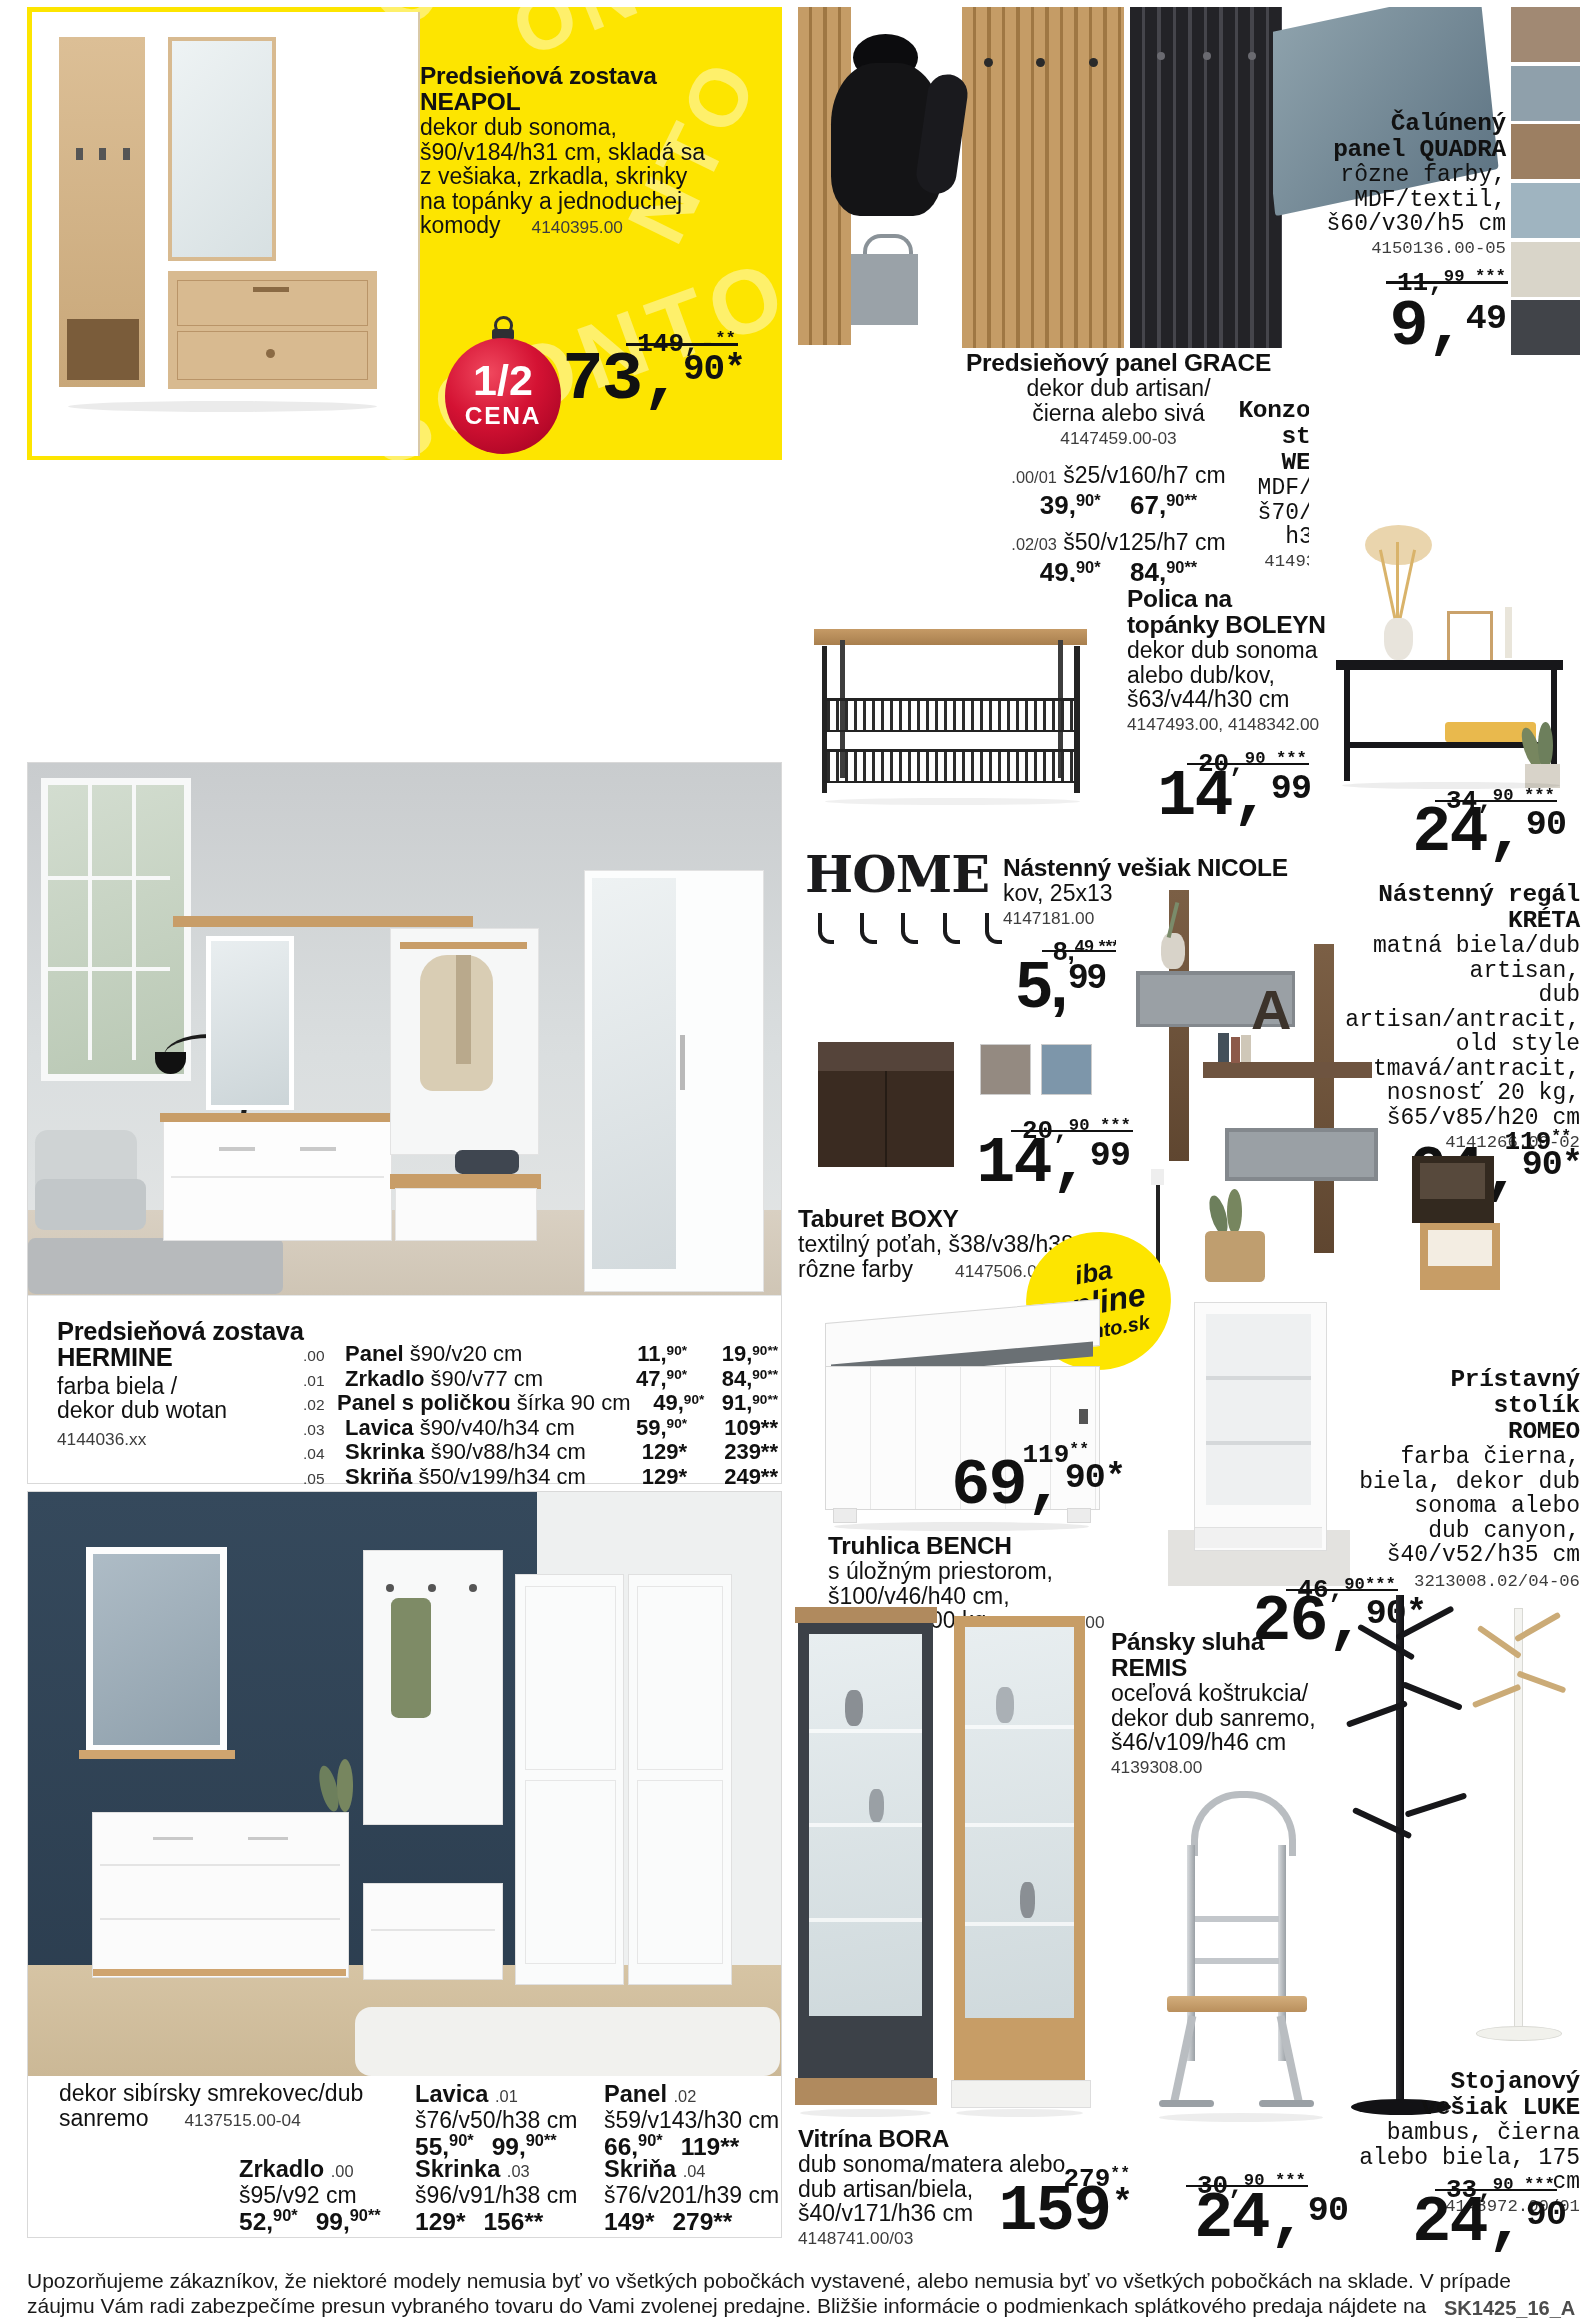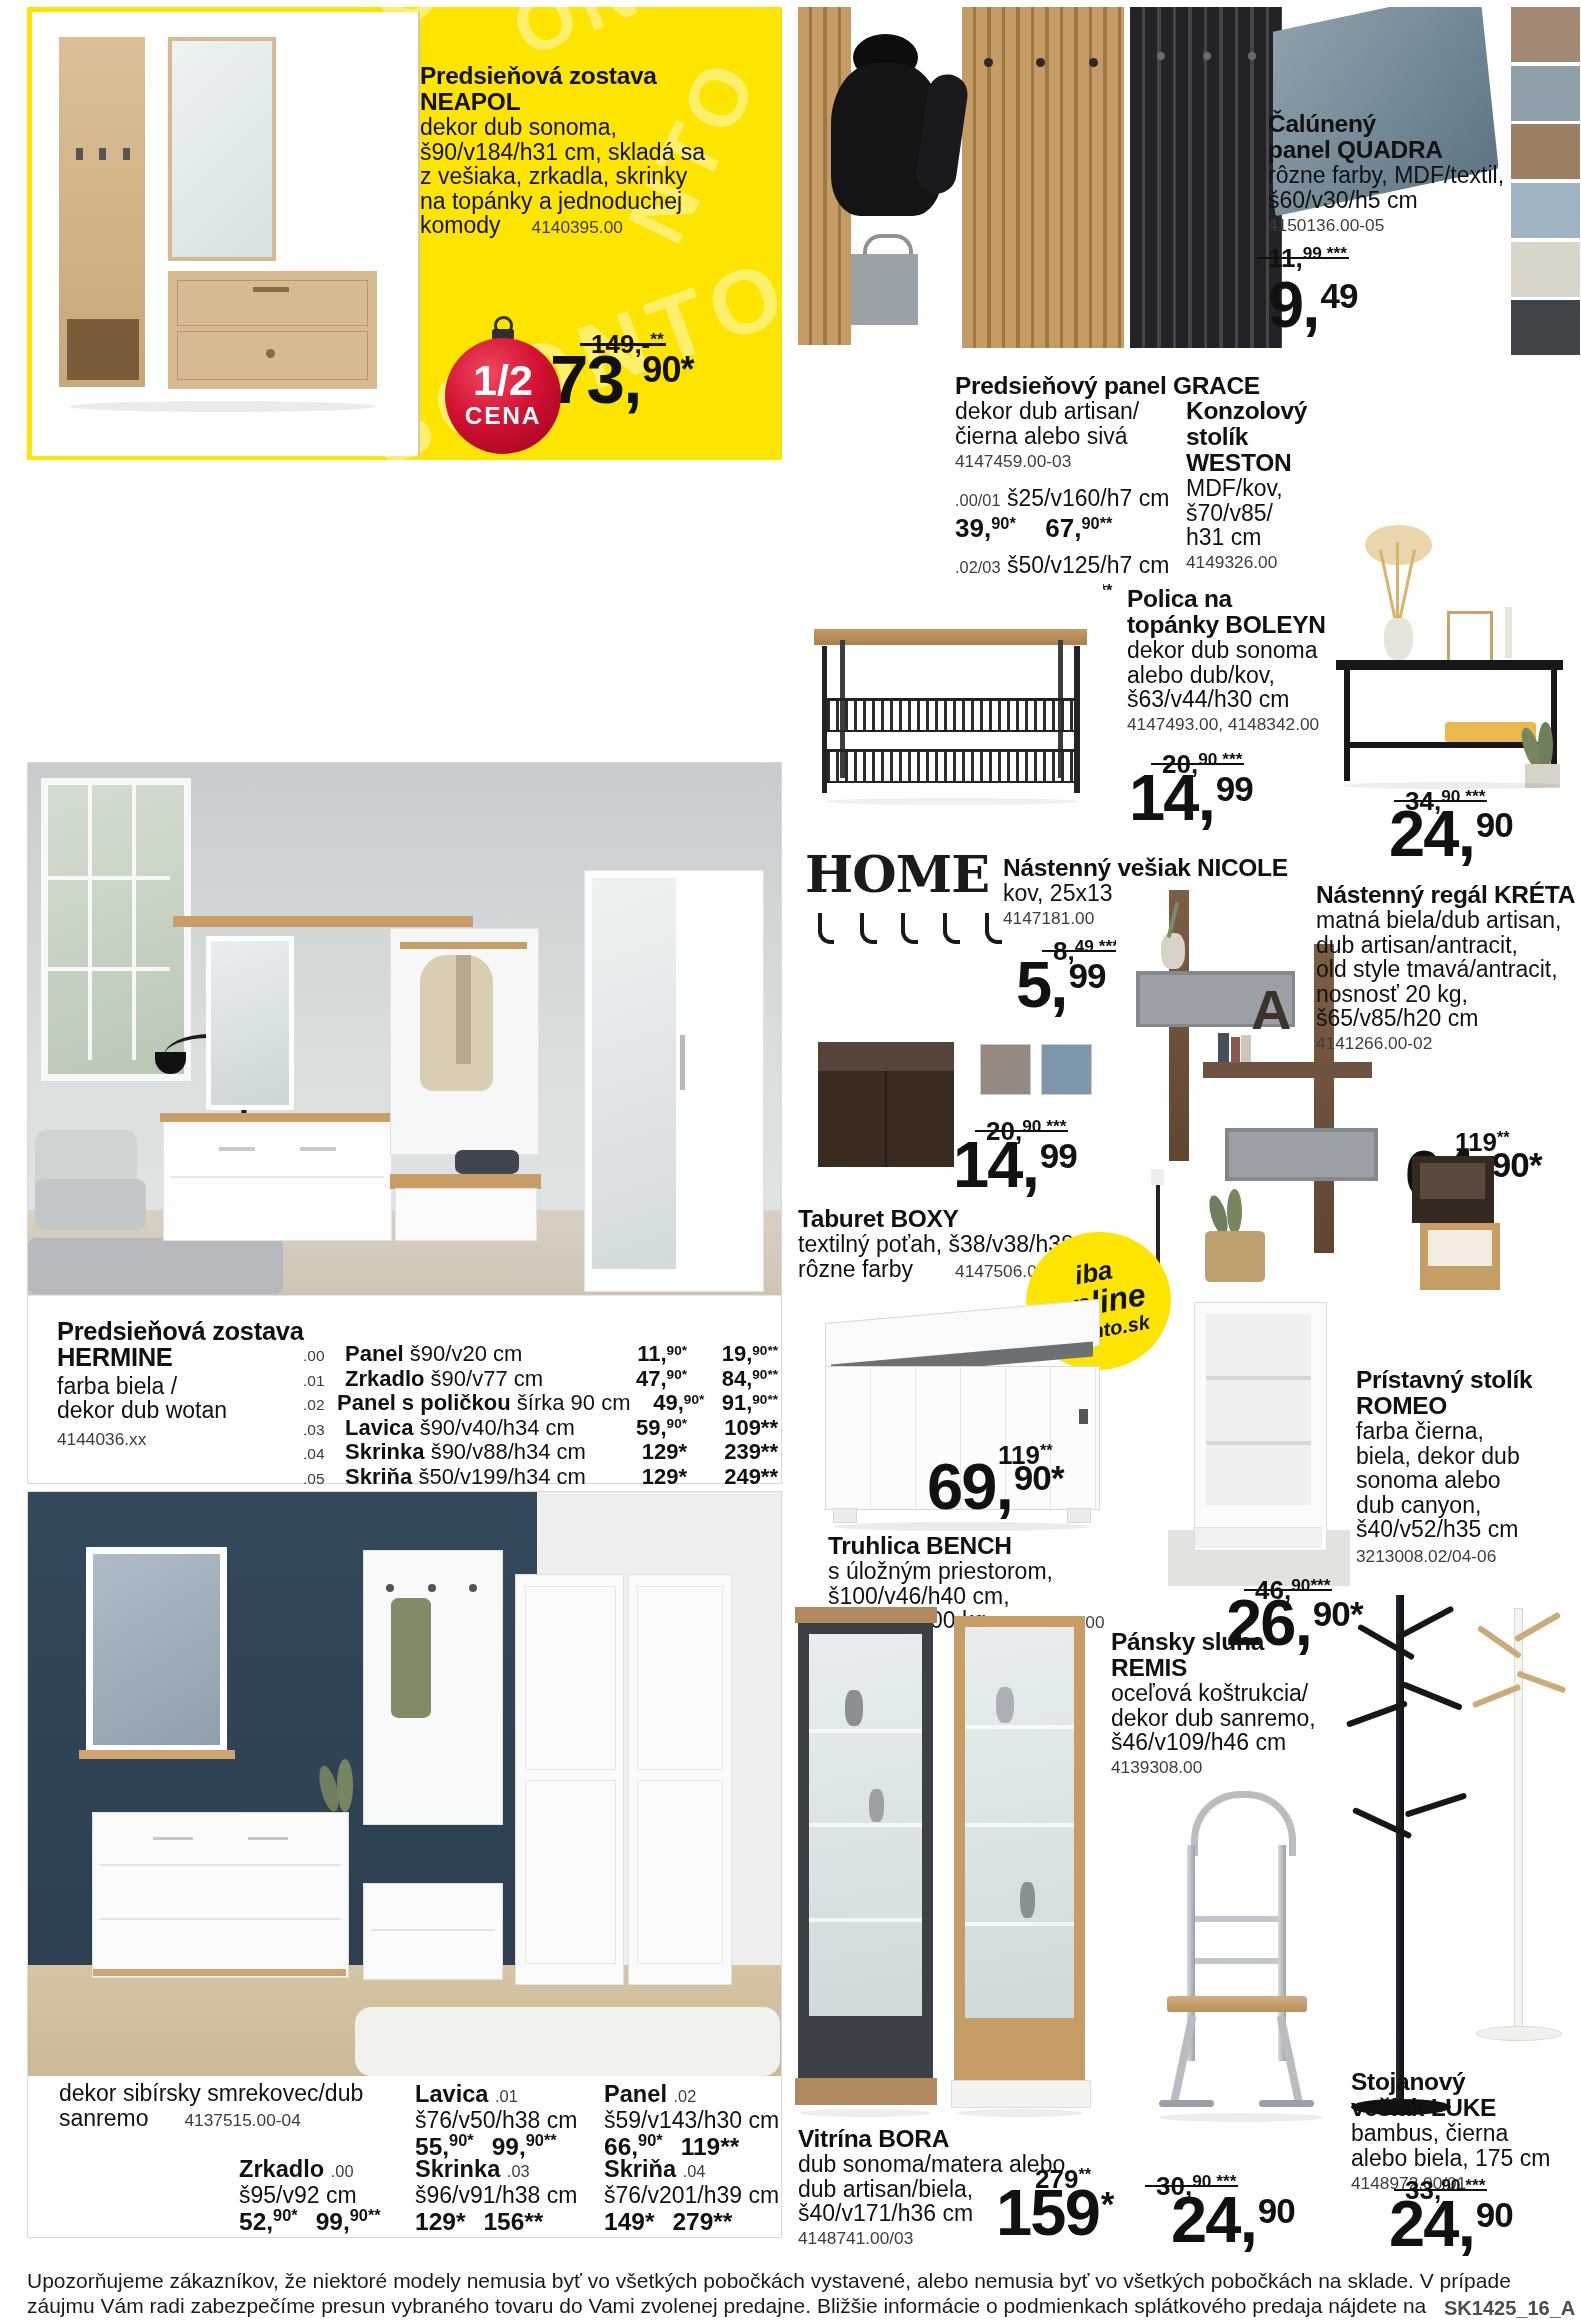--- a/index.html
+++ b/index.html
@@ -1,20 +1,20 @@
 <!DOCTYPE html>
 <html style="font-size:14.5px"><head>
 <meta charset="utf-8">
 <style>
   html,body{margin:0;padding:0;background:#fff;}
   .page{position:relative;width:1582px;height:2323px;background:#fff;overflow:hidden;
         font-family:"Liberation Sans",sans-serif;color:#111;}
   .s{position:absolute;}
   .b{font-weight:bold;}
-  .right{}
+  .right{text-align:right;font-family:Liberation Mono, monospace;}
   .title{font-weight:bold;font-size:24.5px;line-height:26px;letter-spacing:-0.3px;}
   .desc{font-size:23px;line-height:24.5px;}
   .sku{font-size:17.3px;color:#3d3d3d;line-height:22px;}
   .old{display:inline-block;position:relative;font-weight:bold;font-size:26px;white-space:nowrap;}
   .old .os{font-size:17.3px;position:relative;top:-8.2px;}
   .old::after{content:"";position:absolute;left:-11px;right:-1.8px;top:13.6px;height:2.7px;background:#111;}
   .big{display:inline-flex;align-items:flex-start;font-weight:bold;letter-spacing:-1.8px;}
   .big .pm{font-size:65px;line-height:53px;}
   .big .ps{font-size:35px;line-height:36px;letter-spacing:-0.9px;margin-left:1.8px;}
   .p{font-weight:bold;font-size:26px;white-space:nowrap;}
@@ -102,21 +102,21 @@
     <div class="s" style="left:359px;top:45px;width:8.2px;height:8.2px;background:#6a6a70;border-radius:50%;"></div>
     <div class="s" style="left:405px;top:45px;width:8.2px;height:8.2px;background:#6a6a70;border-radius:50%;"></div>
     <div class="s" style="left:450px;top:45px;width:8.2px;height:8.2px;background:#6a6a70;border-radius:50%;"></div>
     <div class="s" style="left:55px;top:27px;width:65px;height:47px;background:#0c0c0e;border-radius:50%;"></div>
     <div class="s" style="left:33px;top:56px;width:111px;height:153px;background:#141416;border-radius:40% 40% 26% 26%;"></div>
     <div class="s" style="left:124px;top:67px;width:40px;height:120px;background:#1a1a1e;border-radius:22px;transform:rotate(8deg);"></div>
     <div class="s" style="left:65px;top:227px;width:42px;height:27px;border:4.5px solid #8a9298;border-bottom:none;border-radius:18px 18px 0 0;"></div>
     <div class="s" style="left:53px;top:247px;width:67px;height:71px;background:#9aa2a8;"></div>
   </div>
 
-  <div class="s" style="left:955px;top:373px;width:327px;">
+  <div class="s" style="left:955px;top:350px;width:327px;text-align:center;">
     <div class="title">Predsieňový panel GRACE</div>
     <div class="desc">dekor dub artisan/</div>
     <div class="desc">čierna alebo sivá</div>
     <div class="sku" style="margin-top:1.8px;">4147459.00-03</div>
     <div class="desc" style="margin-top:14.5px;"><span class="idx">.00/01</span> <span>š25/v160/h7 cm</span></div>
     <div style="line-height:31px;">
       <span class="p"><span>39,</span><span class="ss">90*</span></span>
       <span class="p" style="margin-left:25.5px;"><span>67,</span><span class="ss">90**</span></span>
     </div>
     <div class="desc" style="margin-top:5.5px;"><span class="idx">.02/03</span> <span>š50/v125/h7 cm</span></div>

